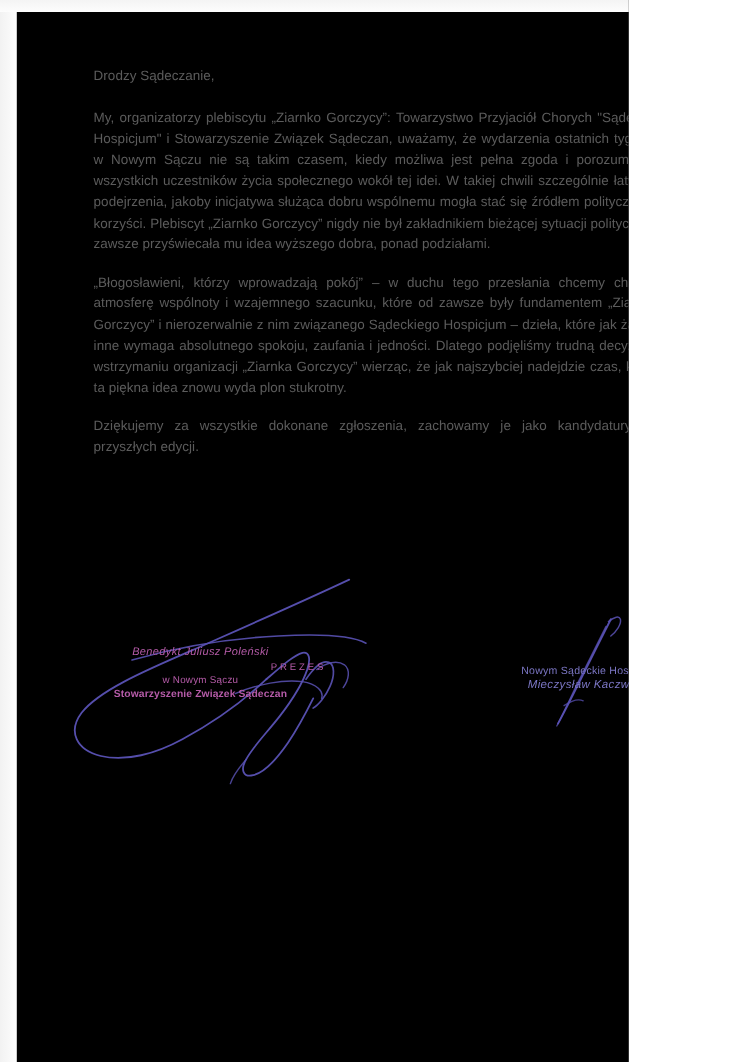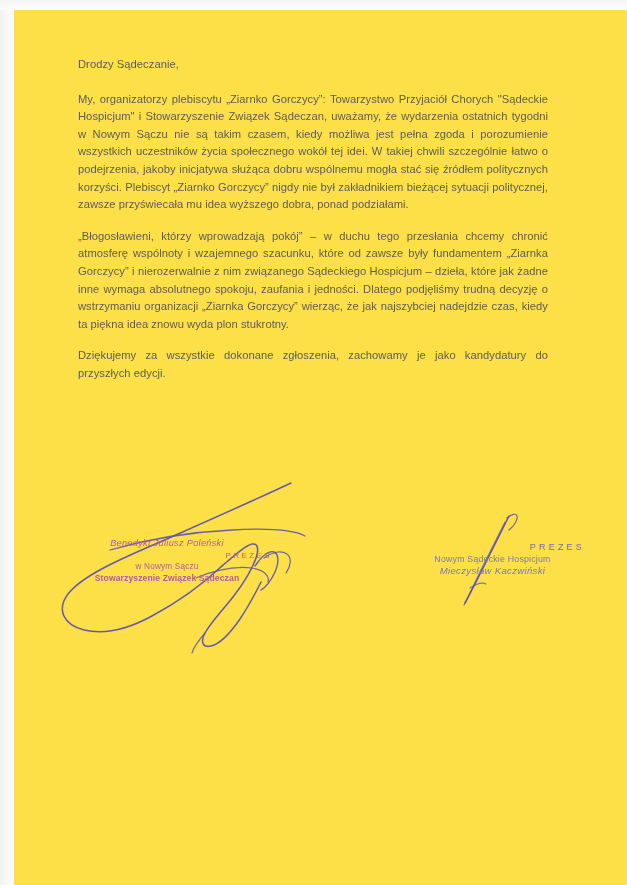--- a/index.html
+++ b/index.html
@@ -2,23 +2,23 @@
 <html><head>
 <meta charset="utf-8">
 <style>
   html, body {
     margin: 0;
     padding: 0;
     background: #ffffff;
   }
   .page {
     position: relative;
-    width: 627px;
+    width: 524px;
     height: 885px;
-    background: #fde047;
+    background: #000000;
     overflow: hidden;
     font-family: "Liberation Sans", sans-serif;
   }
   
   .scan-edge-left {
     position: absolute;
     left: 0; top: 0;
     width: 14px; height: 885px;
     background: linear-gradient(to right, #f2f2f2, #fdfdfd);
     pointer-events: none;

